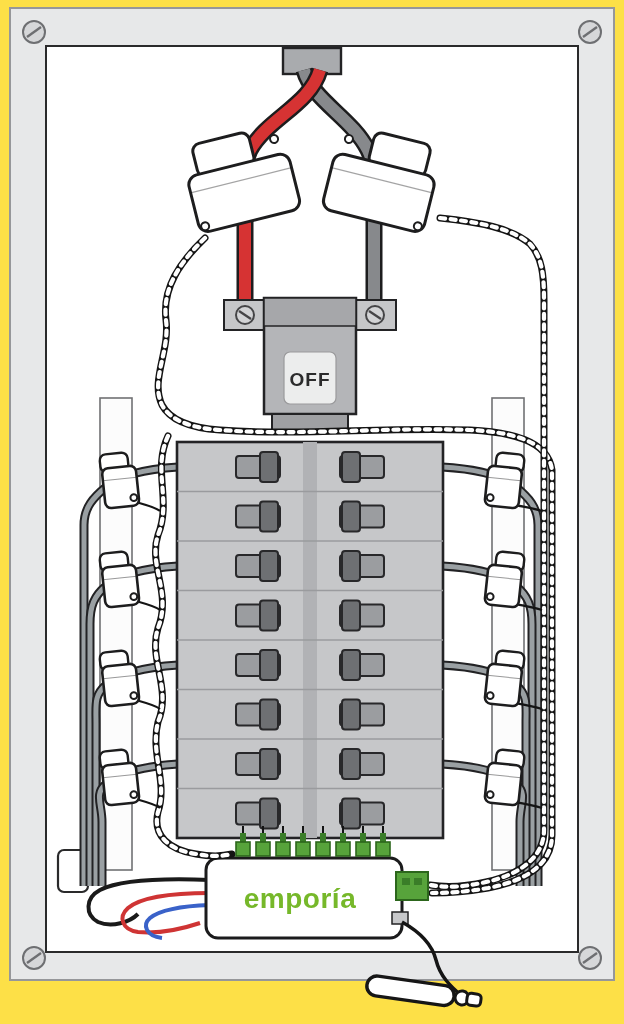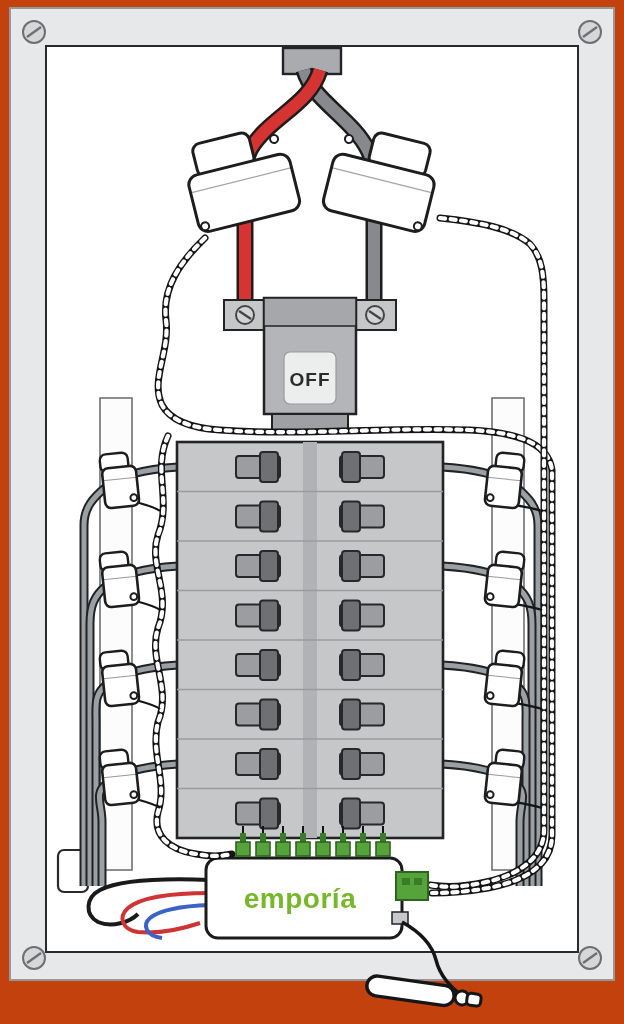--- a/index.html
+++ b/index.html
@@ -1,16 +1,16 @@
 <!DOCTYPE html>
 <html><head>
 <meta charset="utf-8">
 <style>
   html,body{margin:0;padding:0;background:#ffffff;}
-  .stage{position:relative;width:624px;height:1024px;background:#c2410c;overflow:hidden;
+  .stage{position:relative;width:624px;height:1024px;background:#fde047;overflow:hidden;
          font-family:"Liberation Sans",sans-serif;}
   svg{position:absolute;left:0;top:0;}
   text{font-family:"Liberation Sans",sans-serif;}
   .off-label{font-size:19px;font-weight:bold;fill:#2b2b2c;letter-spacing:1px;}
   .brand{font-size:28px;font-weight:bold;fill:#76b82a;letter-spacing:.5px;}
 </style>
 </head>
 <body>
 
 <div class="stage">

